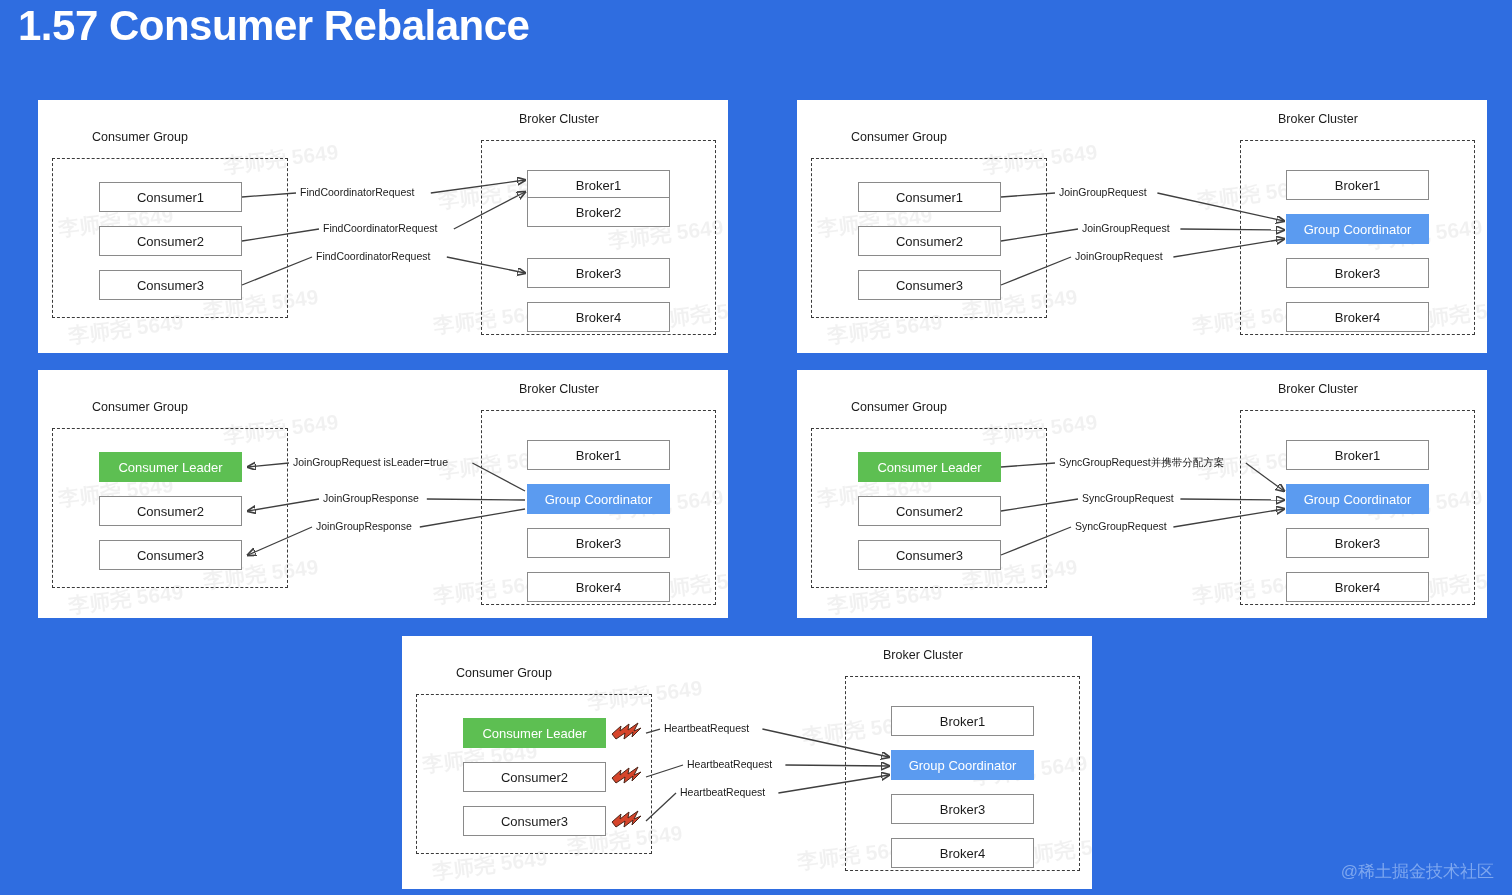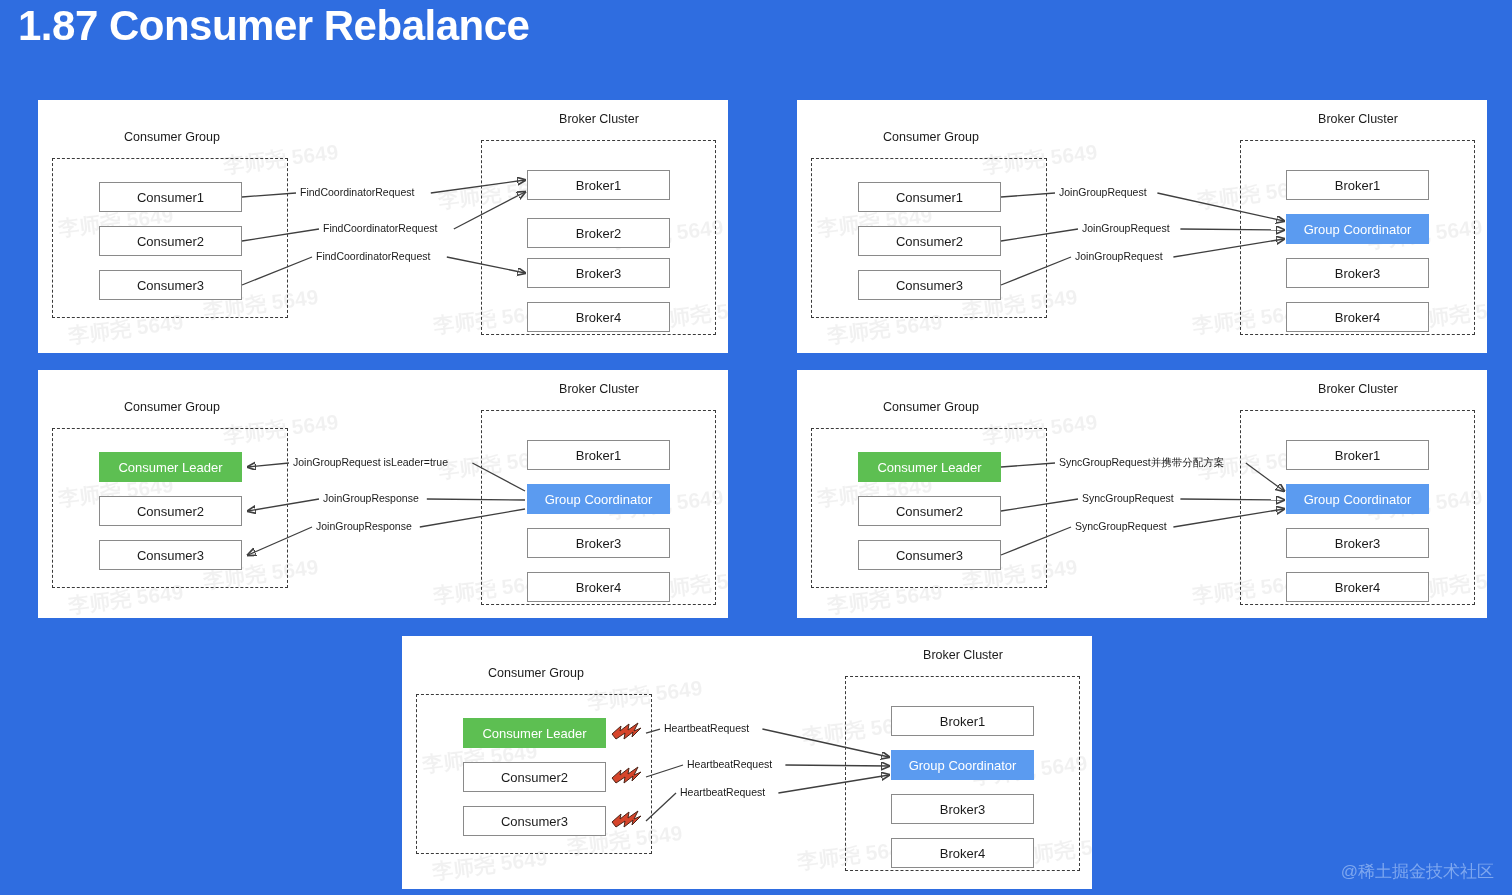--- a/index.html
+++ b/index.html
@@ -47,21 +47,21 @@
     pointer-events: none;
     user-select: none;
   }
 
   
   .grp-title {
     position: absolute;
     font-size: 12.5px;
     color: #1b1b1b;
     white-space: nowrap;
-    text-align: center;
+    text-align: left;
   }
 
   
   .dashed {
     position: absolute;
     border: 1.6px dashed #3a3a3a;
     background: transparent;
   }
 
   
@@ -104,21 +104,21 @@
     pointer-events: none;
     z-index: 2;
   }
   .conn line, .conn path { stroke: #3f3f3f; stroke-width: 1.3px; fill: none; }
 
   .bolt { position: absolute; z-index: 4; pointer-events: none; }
 </style>
 </head>
 <body>
 
-<div id="page-title">1.87 Consumer Rebalance</div>
+<div id="page-title">1.57 Consumer Rebalance</div>
 
 <div id="panels-root">
     <div class="panel" style="left: 38px; top: 100px; width: 690px; height: 253px;">
       <div class="wm" style="left: 20px; top: 108px; transform: rotate(-7deg);">李师尧 5649</div>
       <div class="wm" style="left: 185px; top: 45px; transform: rotate(-7deg);">李师尧 5649</div>
       <div class="wm" style="left: 165px; top: 190px; transform: rotate(-7deg);">李师尧 5649</div>
       <div class="wm" style="left: 395px; top: 205px; transform: rotate(-7deg);">李师尧 5649</div>
       <div class="wm" style="left: 400px; top: 80px; transform: rotate(-7deg);">李师尧 5649</div>
       <div class="wm" style="left: 570px; top: 120px; transform: rotate(-7deg);">李师尧 5649</div>
       <div class="wm" style="left: 610px; top: 200px; transform: rotate(-7deg);">李师尧 5649</div>
@@ -137,21 +137,21 @@
         <line x1="392.8" y1="93" x2="487" y2="80" marker-end="url(#ah0)"></line>
         <line x1="204" y1="141" x2="281" y2="129"></line>
         <line x1="415.8" y1="129" x2="487" y2="92" marker-end="url(#ah0)"></line>
         <line x1="204" y1="185" x2="274" y2="157"></line>
         <line x1="408.8" y1="157" x2="487" y2="173" marker-end="url(#ah0)"></line>
       </svg>
       <div class="node" style="left: 61px; top: 82px; width: 143px; height: 30px;">Consumer1</div>
       <div class="node" style="left: 61px; top: 126px; width: 143px; height: 30px;">Consumer2</div>
       <div class="node" style="left: 61px; top: 170px; width: 143px; height: 30px;">Consumer3</div>
       <div class="node" style="left: 489px; top: 70px; width: 143px; height: 30px;">Broker1</div>
-      <div class="node" style="left: 489px; top: 118px; width: 143px; height: 30px;">Broker2</div>
+      <div class="node" style="left: 489px; top: 97px; width: 143px; height: 30px;">Broker2</div>
       <div class="node" style="left: 489px; top: 158px; width: 143px; height: 30px;">Broker3</div>
       <div class="node" style="left: 489px; top: 202px; width: 143px; height: 30px;">Broker4</div>
       <div class="arrow-label" style="left: 262px; top: 86px;">FindCoordinatorRequest</div>
       <div class="arrow-label" style="left: 285px; top: 122px;">FindCoordinatorRequest</div>
       <div class="arrow-label" style="left: 278px; top: 150px;">FindCoordinatorRequest</div>
     </div>
     <div class="panel" style="left: 797px; top: 100px; width: 690px; height: 253px;">
       <div class="wm" style="left: 20px; top: 108px; transform: rotate(-7deg);">李师尧 5649</div>
       <div class="wm" style="left: 185px; top: 45px; transform: rotate(-7deg);">李师尧 5649</div>
       <div class="wm" style="left: 165px; top: 190px; transform: rotate(-7deg);">李师尧 5649</div>

